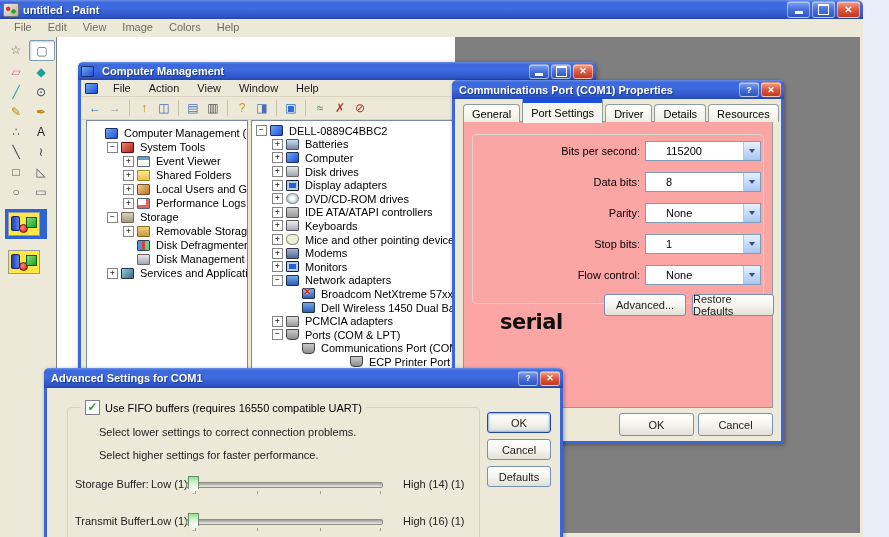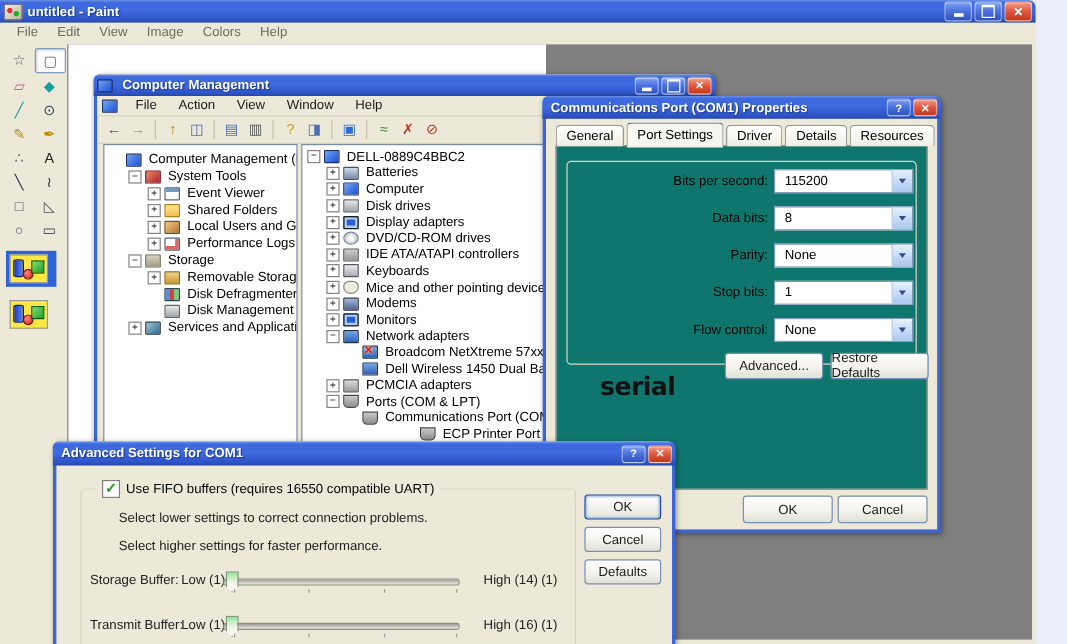--- a/index.html
+++ b/index.html
@@ -91,31 +91,31 @@
       font-size:10px;text-shadow:0 0 2px #fff;}
   .ic-pcmcia{background:linear-gradient(180deg,#DDD,#999);border:1px solid #555;}
   .ic-port{background:linear-gradient(180deg,#C9C9C9,#8E8E8E);border:1px solid #444;border-radius:0 0 4px 4px;}
   .tlab{padding:0 2px;}
   .tlab.sel{background:#D8D4C6;}
   
   .btn{position:absolute;display:flex;align-items:center;justify-content:center;font-size:11px;color:#1A1A1A;
       background:linear-gradient(180deg,#FFFFFF,#F4F3EC 55%,#E2E1D6);border:1px solid #7790B8;border-radius:3px;}
   .btn.default{border-color:#23459C;box-shadow:0 0 2px 1px #8FB0E8 inset;}
   .combo{display:flex;align-items:center;width:116px;height:20px;background:#fff;border:1px solid #7F9DB9;box-sizing:border-box;}
-  .cval{padding-left:8px;}
+  .cval{padding-left:20px;}
   .carrow{width:16px;height:18px;margin-left:auto;display:flex;align-items:center;justify-content:center;
       background:linear-gradient(180deg,#E8F1FE,#CBDEF7 45%,#A8C6EE);border-left:1px solid #AFC6E5;}
   .ctri{width:0;height:0;border-left:3.5px solid transparent;border-right:3.5px solid transparent;border-top:4px solid #2F4C8C;}
   
   #props{left:452px;top:80px;width:326px;height:361px;}
   #props-tabs{position:absolute;left:8px;top:21px;display:flex;align-items:flex-end;height:21px;z-index:2;}
   .ptab{height:17px;padding:0 8px;display:flex;align-items:center;background:linear-gradient(180deg,#FFFFFF,#EFEEE3);
       border:1px solid #919B9C;border-bottom:none;border-radius:4px 4px 0 0;margin-right:2px;}
-  .ptab.active{height:20px;border-top:1px solid #1d4ed8;background:#F6F5EE;margin-bottom:-1px;}
-  .tabpage{position:absolute;left:8px;right:8px;top:41px;height:287px;background:#0f766e;border:1px solid #919B9C;box-sizing:border-box;}
+  .ptab.active{height:20px;border-top:5px solid #1d4ed8;background:#F6F5EE;margin-bottom:-1px;}
+  .tabpage{position:absolute;left:8px;right:8px;top:41px;height:287px;background:#fca5a5;border:1px solid #919B9C;box-sizing:border-box;}
   #props-fields{position:absolute;left:8px;right:8px;top:12px;height:168px;border:1px solid #D9D8C8;border-radius:4px;}
   .frow{display:flex;align-items:center;height:31px;}
   .flabel{width:167px;text-align:right;margin-right:5px;}
   .annotation{position:absolute;left:36px;top:188px;font-family:"DejaVu Sans",sans-serif;font-weight:bold;
       font-size:21px;color:#111;letter-spacing:-.5px;}
   
   #adv{left:44px;top:368px;width:513px;height:200px;}
   #adv .titlebar{height:20px;}
   .adv-group{position:absolute;left:20px;top:39px;width:411px;height:200px;border:1px solid #D5D4C3;border-radius:4px;}
   .chkrow{position:absolute;left:34px;top:32px;display:flex;align-items:center;gap:5px;background:#ECE9D8;padding:0 4px;}

